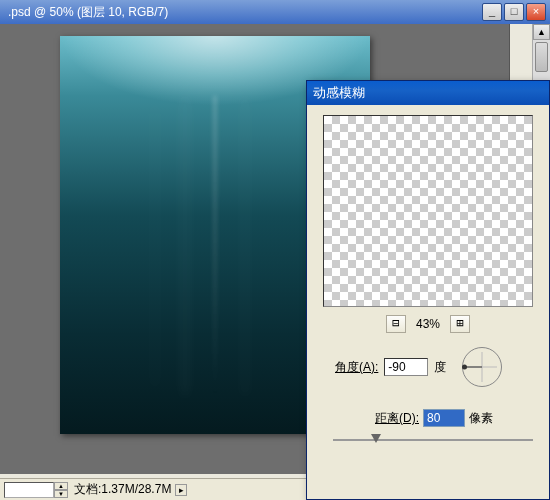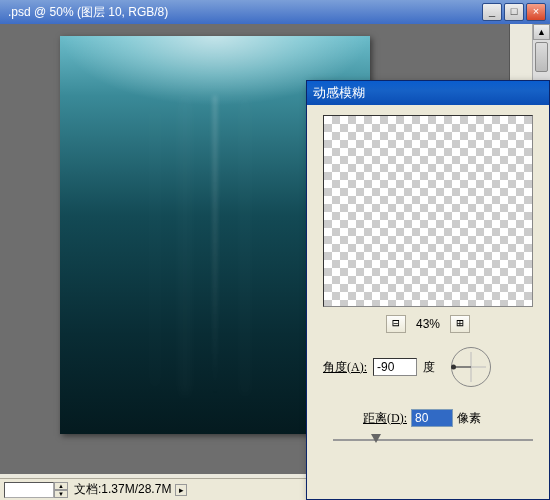--- a/index.html
+++ b/index.html
@@ -39,21 +39,21 @@
 .preview-box { position:relative; width:210px; height:192px; border:1px inset #888; margin:0 auto; overflow:hidden; }
 .checker { position:absolute; inset:0; 
   background-image: linear-gradient(45deg,#ccc 25%,transparent 25%),linear-gradient(-45deg,#ccc 25%,transparent 25%),linear-gradient(45deg,transparent 75%,#ccc 75%),linear-gradient(-45deg,transparent 75%,#ccc 75%);
   background-size:16px 16px; background-position:0 0,0 8px,8px -8px,-8px 0; background-color:#fff;
 }
 
 .zoom-row { display:flex; align-items:center; justify-content:center; margin-top:8px; gap:10px; }
 .sq-btn { width:20px; height:18px; background:linear-gradient(#fdfdfb,#ece9d8); border:1px solid #aca899; text-align:center; line-height:14px; font-size:12px; font-family: monospace; }
 
 .field-row { display:flex; align-items:center; margin-top:14px; gap:6px; }
-.angle-label { text-decoration:underline; margin-left:6px;font-family:Liberation Serif, serif; }
+.angle-label { text-decoration:underline; margin-left:18px; }
 .num-input { width:44px; height:18px; border:1px inset #888; background:#fff; text-align:left; padding:3px 3px; font-size:12px; }
 .angle-dial { width:40px; height:40px; border:1px solid #888; border-radius:50%; background:#ece9d8; position:relative; margin-left:10px; }
 .angle-dial .needle { position:absolute; left:50%; top:50%; width:1px; height:18px; background:#333; transform-origin: top center; transform: translateX(-50%) rotate(90deg); }
 .angle-dial .needle::after { content:""; position:absolute; left:-2px; bottom:-2px; width:5px; height:5px; background:#333; border-radius:50%; }
 .angle-dial .cross1 { position:absolute; left:50%; top:50%; width:30px; height:1px; background:#bbb; transform:translate(-50%,-50%); }
 .angle-dial .cross2 { position:absolute; left:50%; top:50%; width:1px; height:30px; background:#bbb; transform:translate(-50%,-50%); }
 
 .dist-row { display:flex; align-items:center; margin-top:22px; padding-left:40px; gap:4px; }
 .dist-input { width:42px; height:18px; border:1px solid #7f9db9; background:#fff; color:#000; padding:1px 3px; font-size:12px; }
 .dist-input.sel { background:#316ac5; color:#fff; }
@@ -63,21 +63,21 @@
 .slider .thumb { position:absolute; top:1px; left:38px; width:0; height:0; border-left:5px solid transparent; border-right:5px solid transparent; border-top:9px solid #666; }
 
 .watermark { position:absolute; right:6px; bottom:2px; font-size:11px; color:#5a6f8b; text-shadow:0 0 2px #fff; }
 </style>
 </head>
 <body>
 
 <div class="main-window">
 
   <div class="title-bar">
-    <div class="title">.psd @ 50% (图层 10, RGB/8)</div>
+    <div class="title">.psd @ 50% (图层 10, RGB/7)</div>
     <div class="win-btns">
       <div class="win-btn">_</div>
       <div class="win-btn">□</div>
       <div class="win-btn close">×</div>
     </div>
   </div>
 
   <div class="canvas-area">
     <div class="doc-image">
       <div class="surface"></div>

